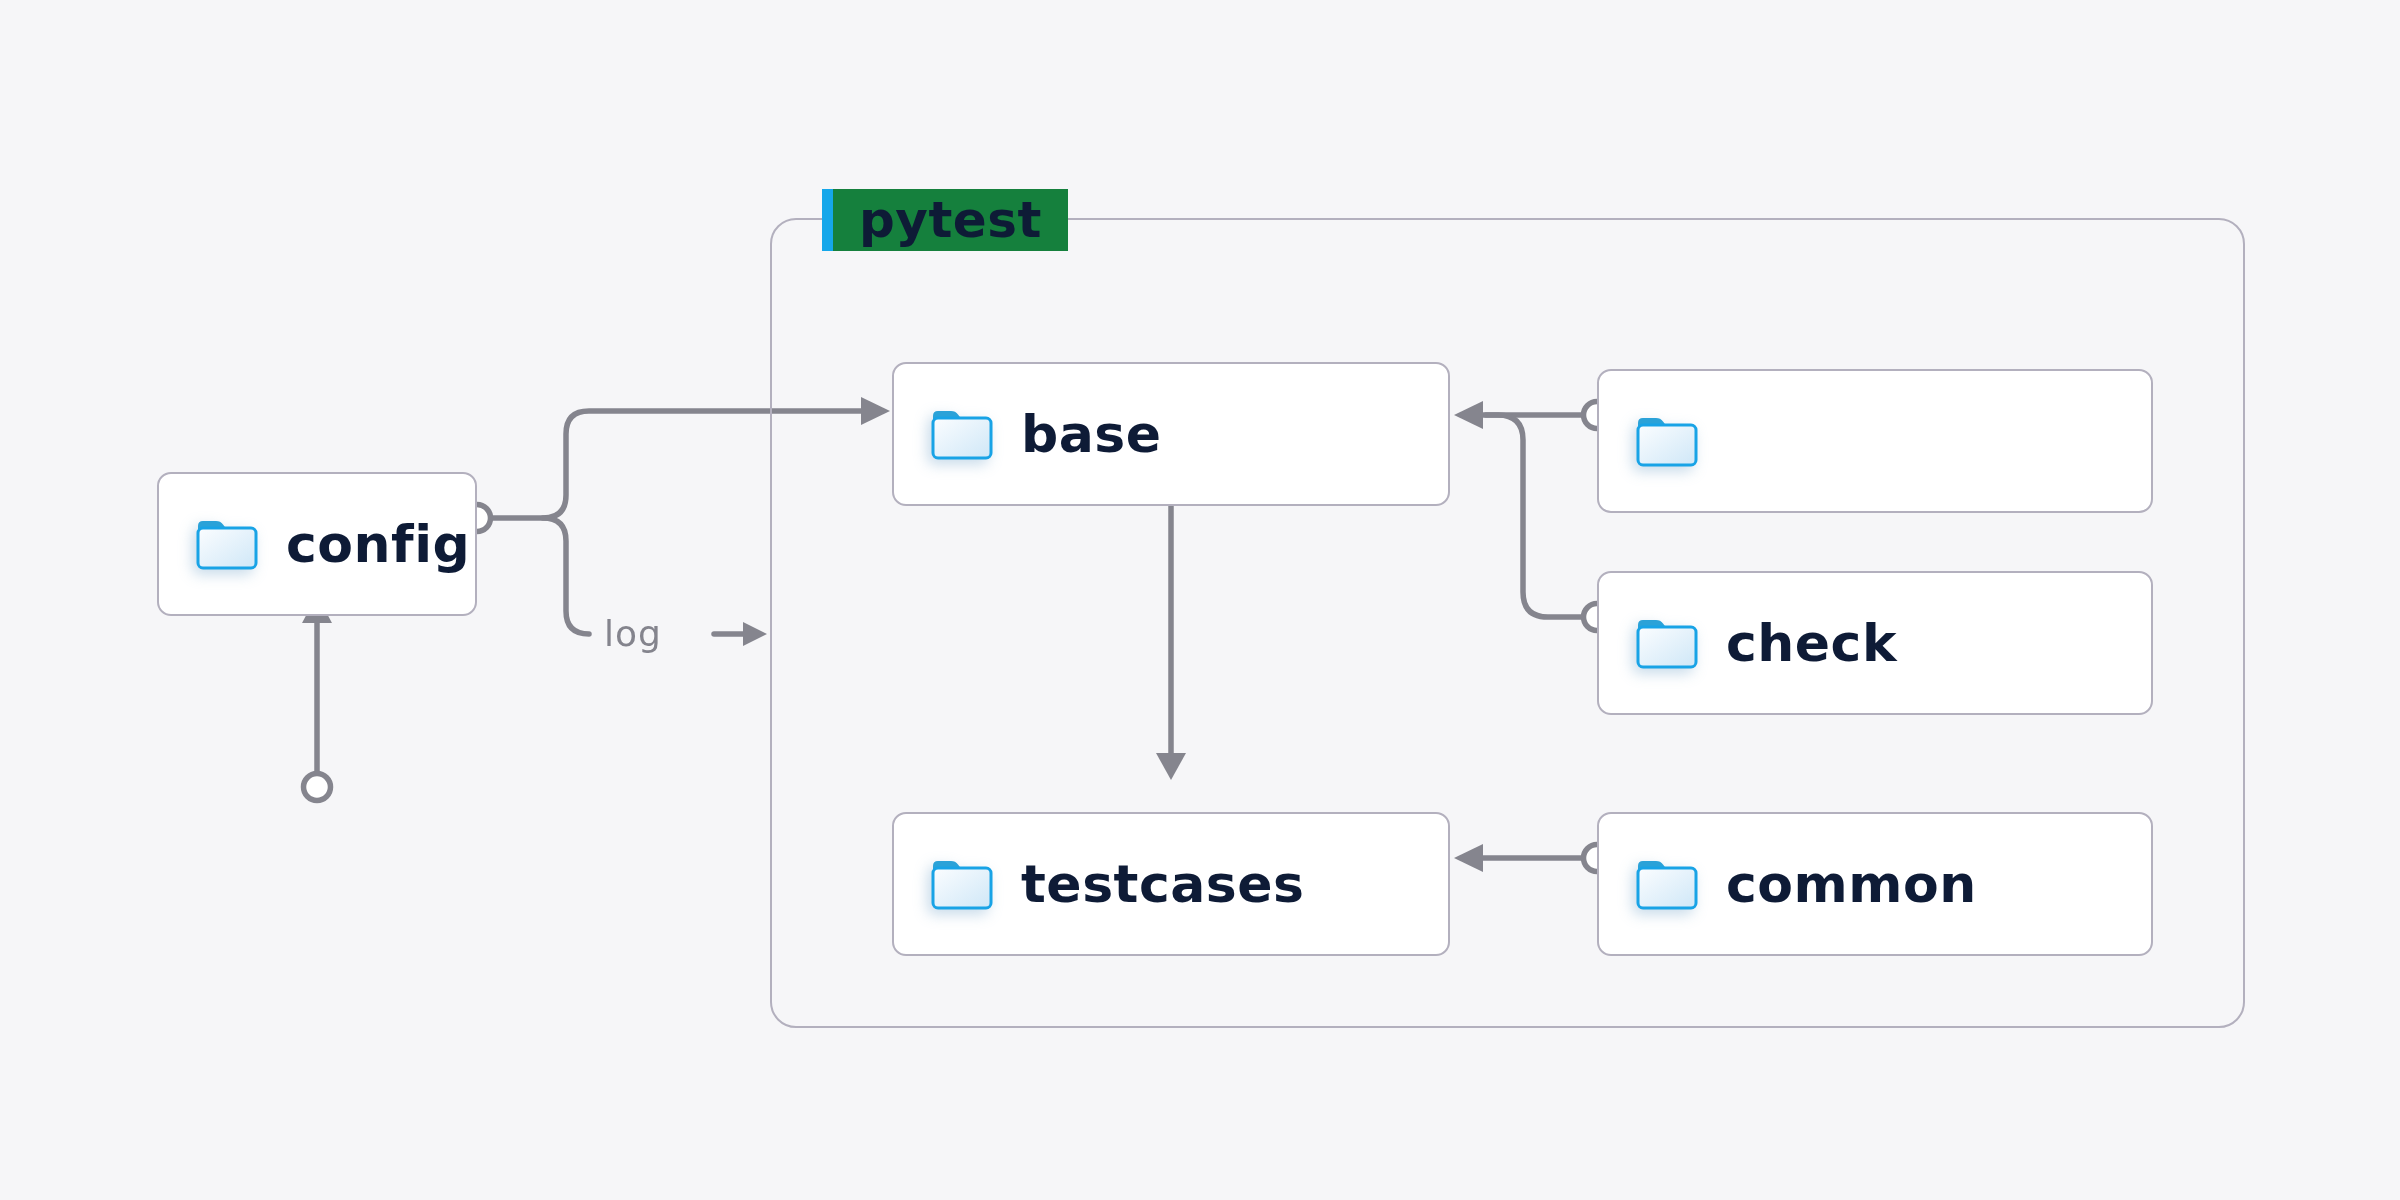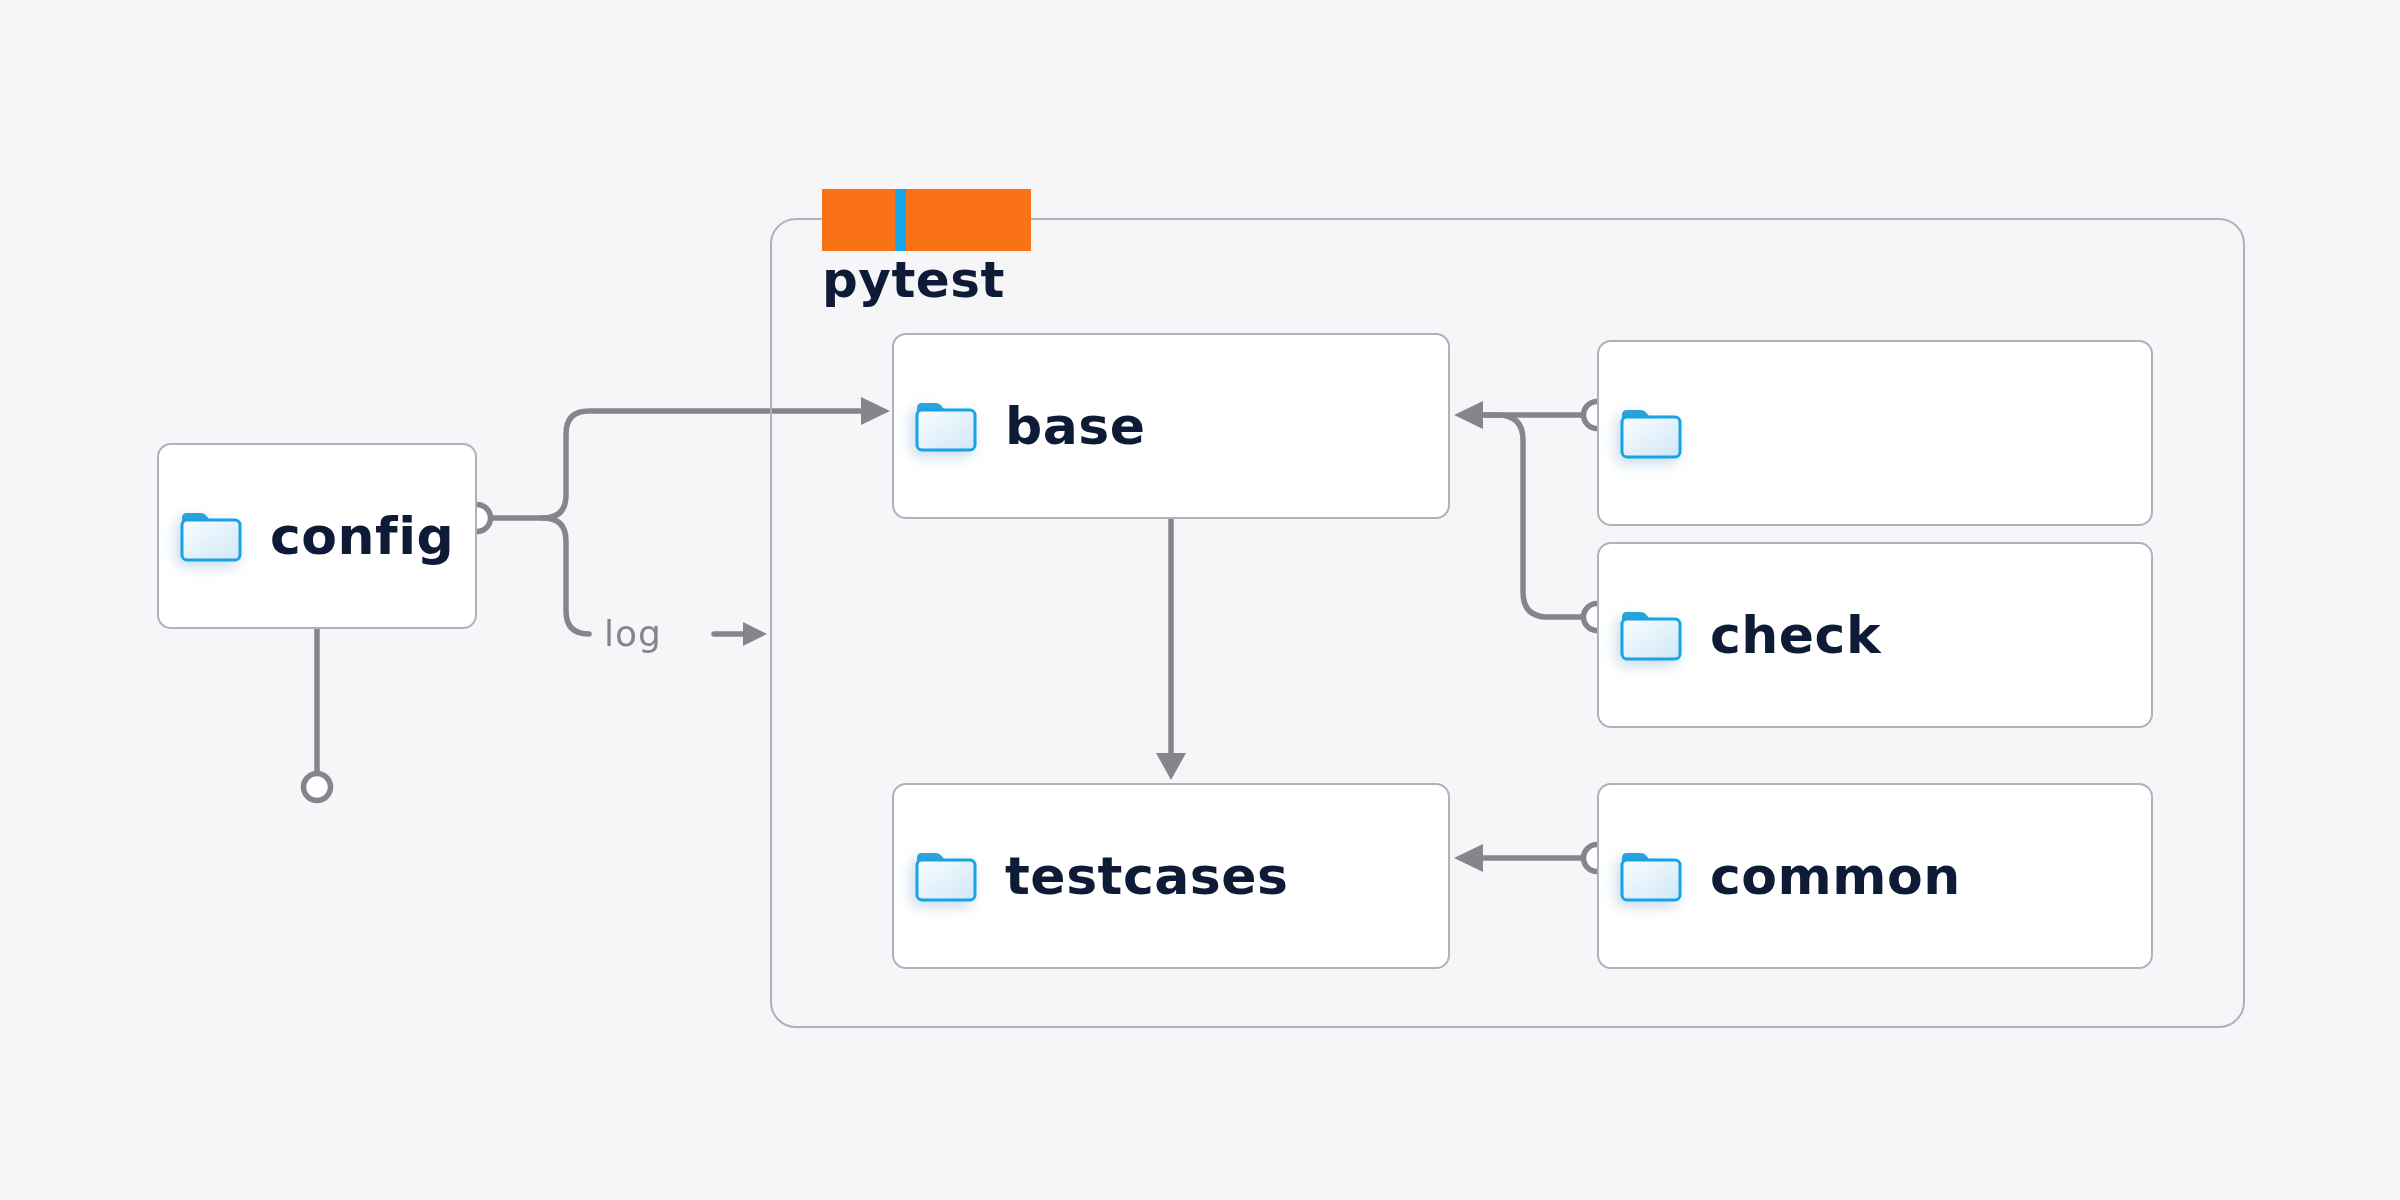--- a/index.html
+++ b/index.html
@@ -7,29 +7,29 @@
     position:relative;width:2400px;height:1200px;background:#F6F6F8;
     font-family:"DejaVu Sans","Liberation Sans",sans-serif;overflow:hidden;
   }
   
   .group-box{
     position:absolute;left:770px;top:218px;width:1475px;height:810px;
     border:2.5px solid #B3B0BE;border-radius:26px;box-sizing:border-box;
   }
   .group-label{
     position:absolute;top:-31px;left:50px;height:62px;
-    display:flex;align-items:center;background:#f97316;padding-right:26px;flex-direction:column;
+    display:flex;align-items:center;background:#15803d;padding-right:26px;
   }
   .accent-bar{width:11px;height:62px;background:#15A7EA;margin-right:26px;flex:none;}
   .group-label .gtext{font-size:50px;font-weight:700;color:#0E1B36;letter-spacing:.5px;}
   
   .node{
-    position:absolute;height:186px;box-sizing:border-box;
-    display:flex;align-items:center;padding-left:20px;
-    background:#FFFFFF;border:2.5px solid #B3B0BE;border-radius:14px;
+    position:absolute;height:144px;box-sizing:border-box;
+    display:flex;align-items:center;padding-left:36px;
+    background:#FFFFFF;border:2.5px solid #B3B0BE;border-radius:14px;margin-top:29px;
   }
   .node .nlabel{font-size:52px;font-weight:700;color:#0E1B36;letter-spacing:.5px;margin-left:27px;}
   .folder{width:64px;height:54px;flex:none;filter:drop-shadow(-4px 5px 7px rgba(110,160,200,.38));}
   
   .edges{position:absolute;left:0;top:0;width:2400px;height:1200px;pointer-events:none;}
   .edge-label{
     position:absolute;left:604px;top:606px;height:56px;line-height:56px;
     font-size:36px;font-weight:500;color:#84848D;letter-spacing:1px;
   }
 </style>

